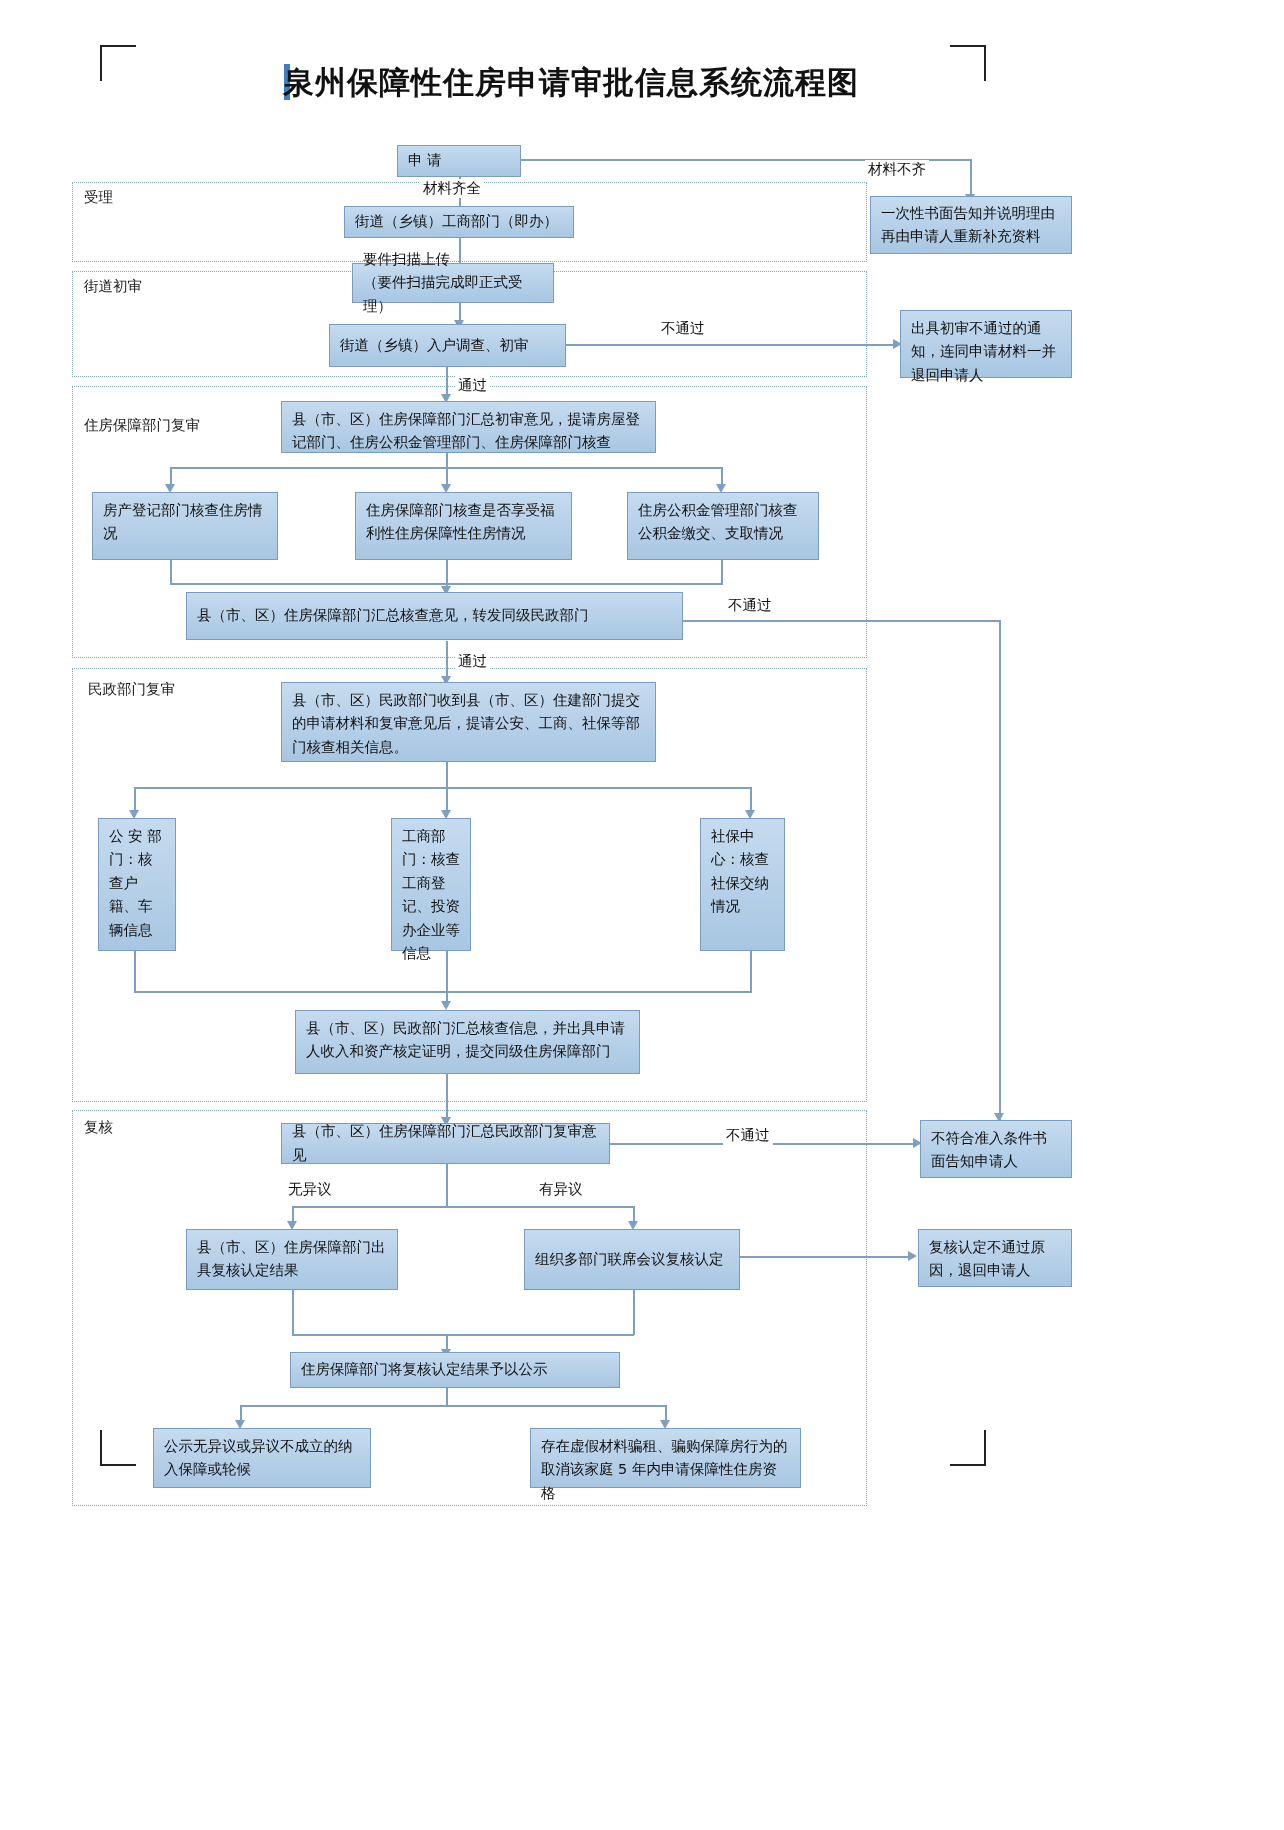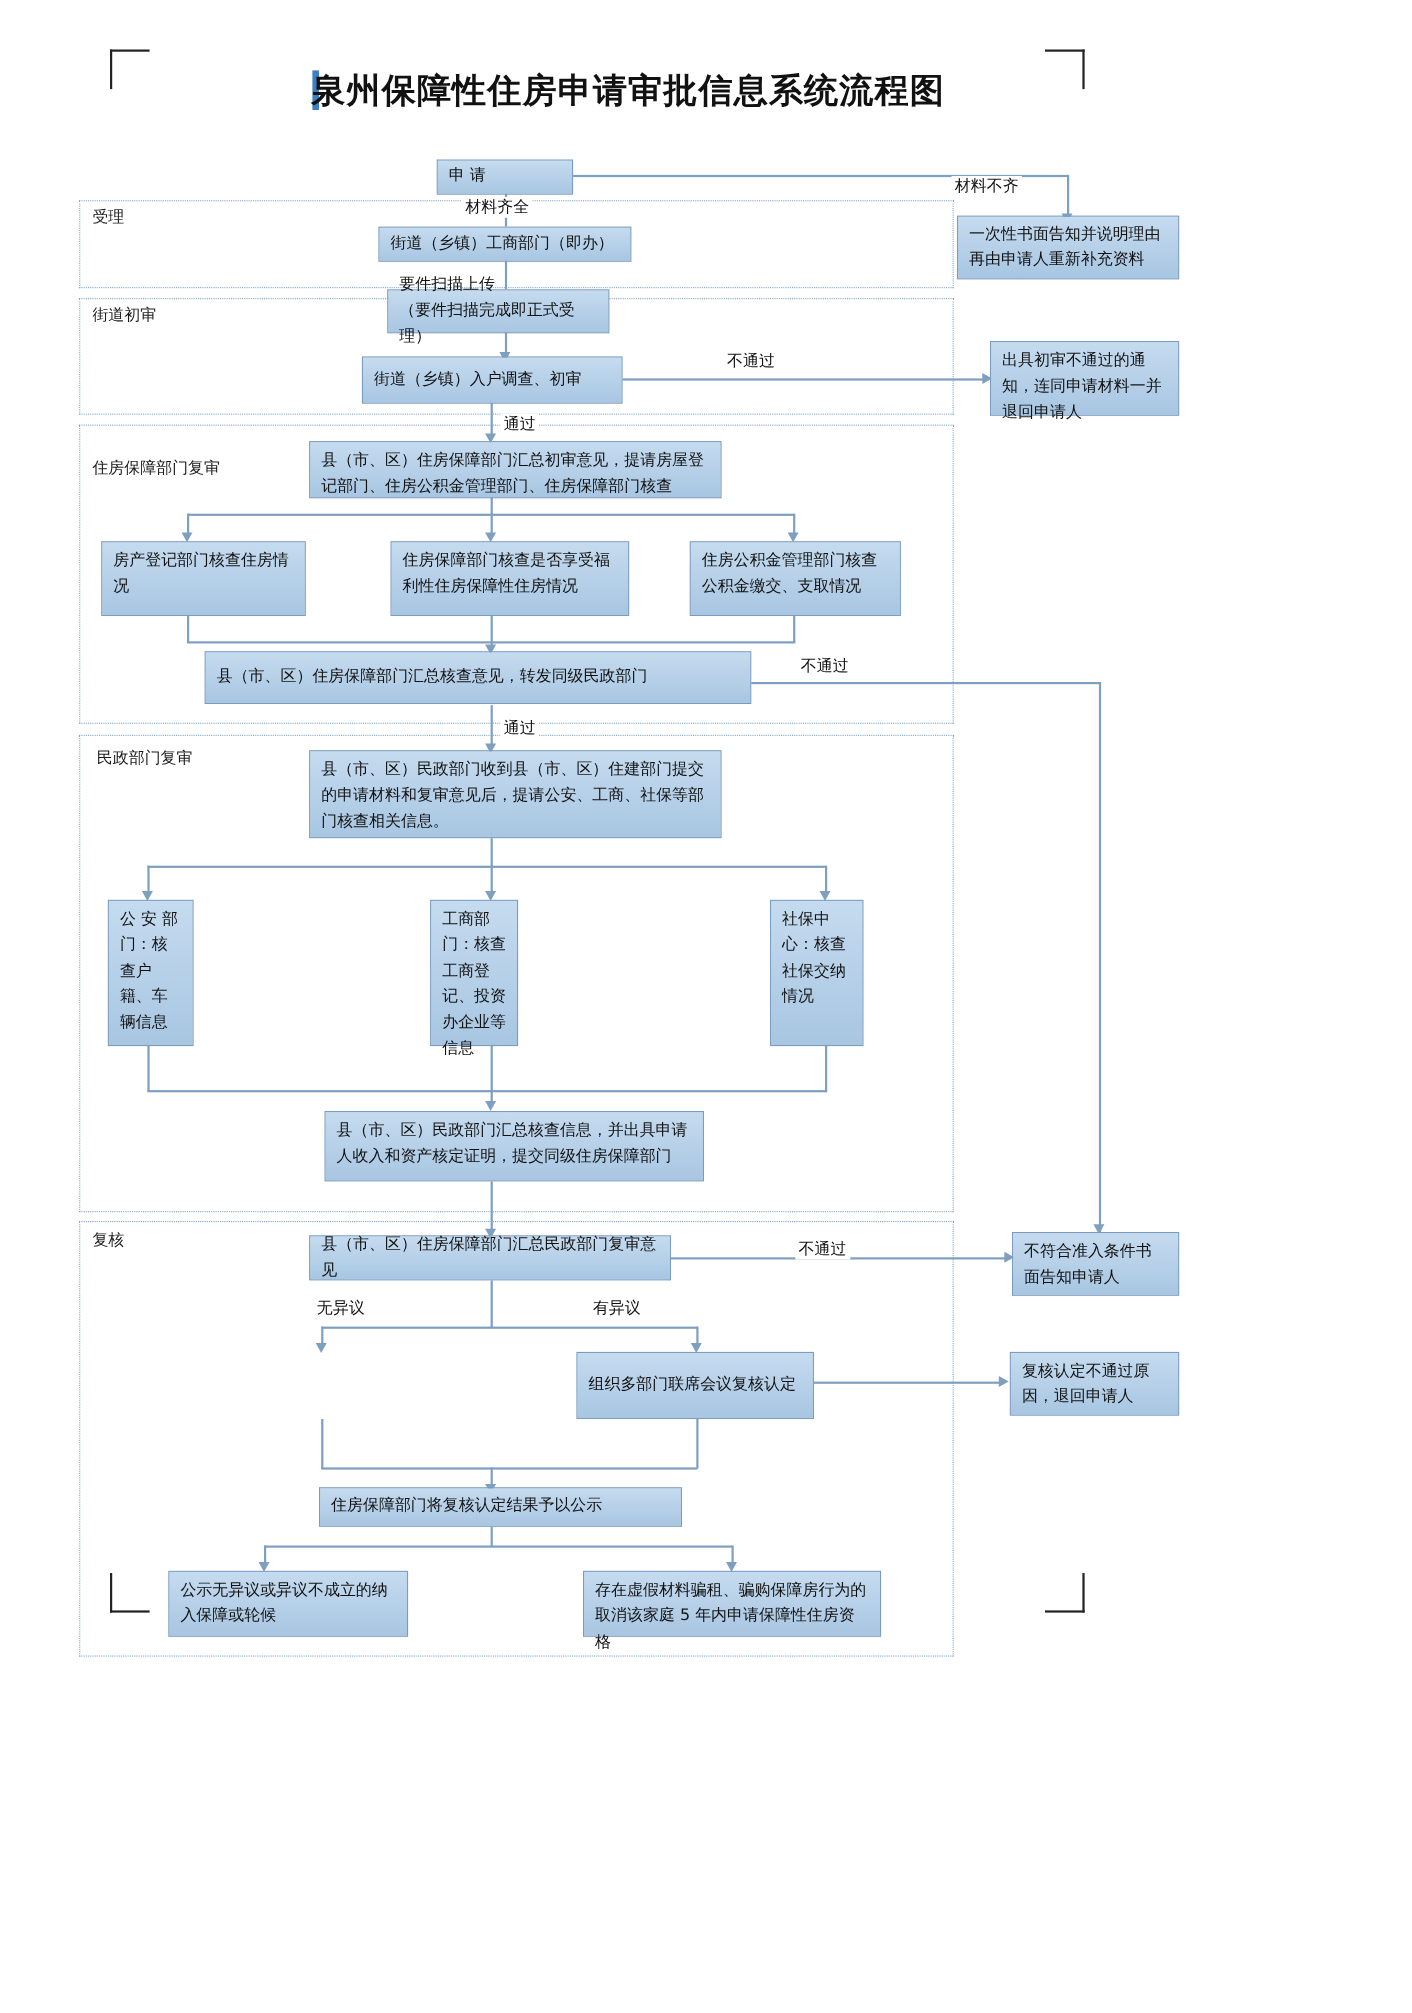--- a/index.html
+++ b/index.html
@@ -250,20 +250,23 @@
   </div>
 
   <div class="box center" style="left:281px;top:1123px;width:329px;height:41px;">
     <span class="txt">县（市、区）住房保障部门汇总民政部门复审意见</span>
   </div>
 
   <div class="box top" style="left:920px;top:1120px;width:152px;height:58px;">
     <span class="txt">不符合准入条件书面告知申请人</span>
   </div>
 
+  <div class="box top" style="left:186px;top:1229px;width:212px;height:61px;">
+    <span class="txt">县（市、区）住房保障部门出具复核认定结果</span>
+  </div>
 
   <div class="box center" style="left:524px;top:1229px;width:216px;height:61px;">
     <span class="txt">组织多部门联席会议复核认定</span>
   </div>
 
   <div class="box top" style="left:918px;top:1229px;width:154px;height:58px;">
     <span class="txt">复核认定不通过原因，退回申请人</span>
   </div>
 
   <div class="box center" style="left:290px;top:1352px;width:330px;height:36px;">

